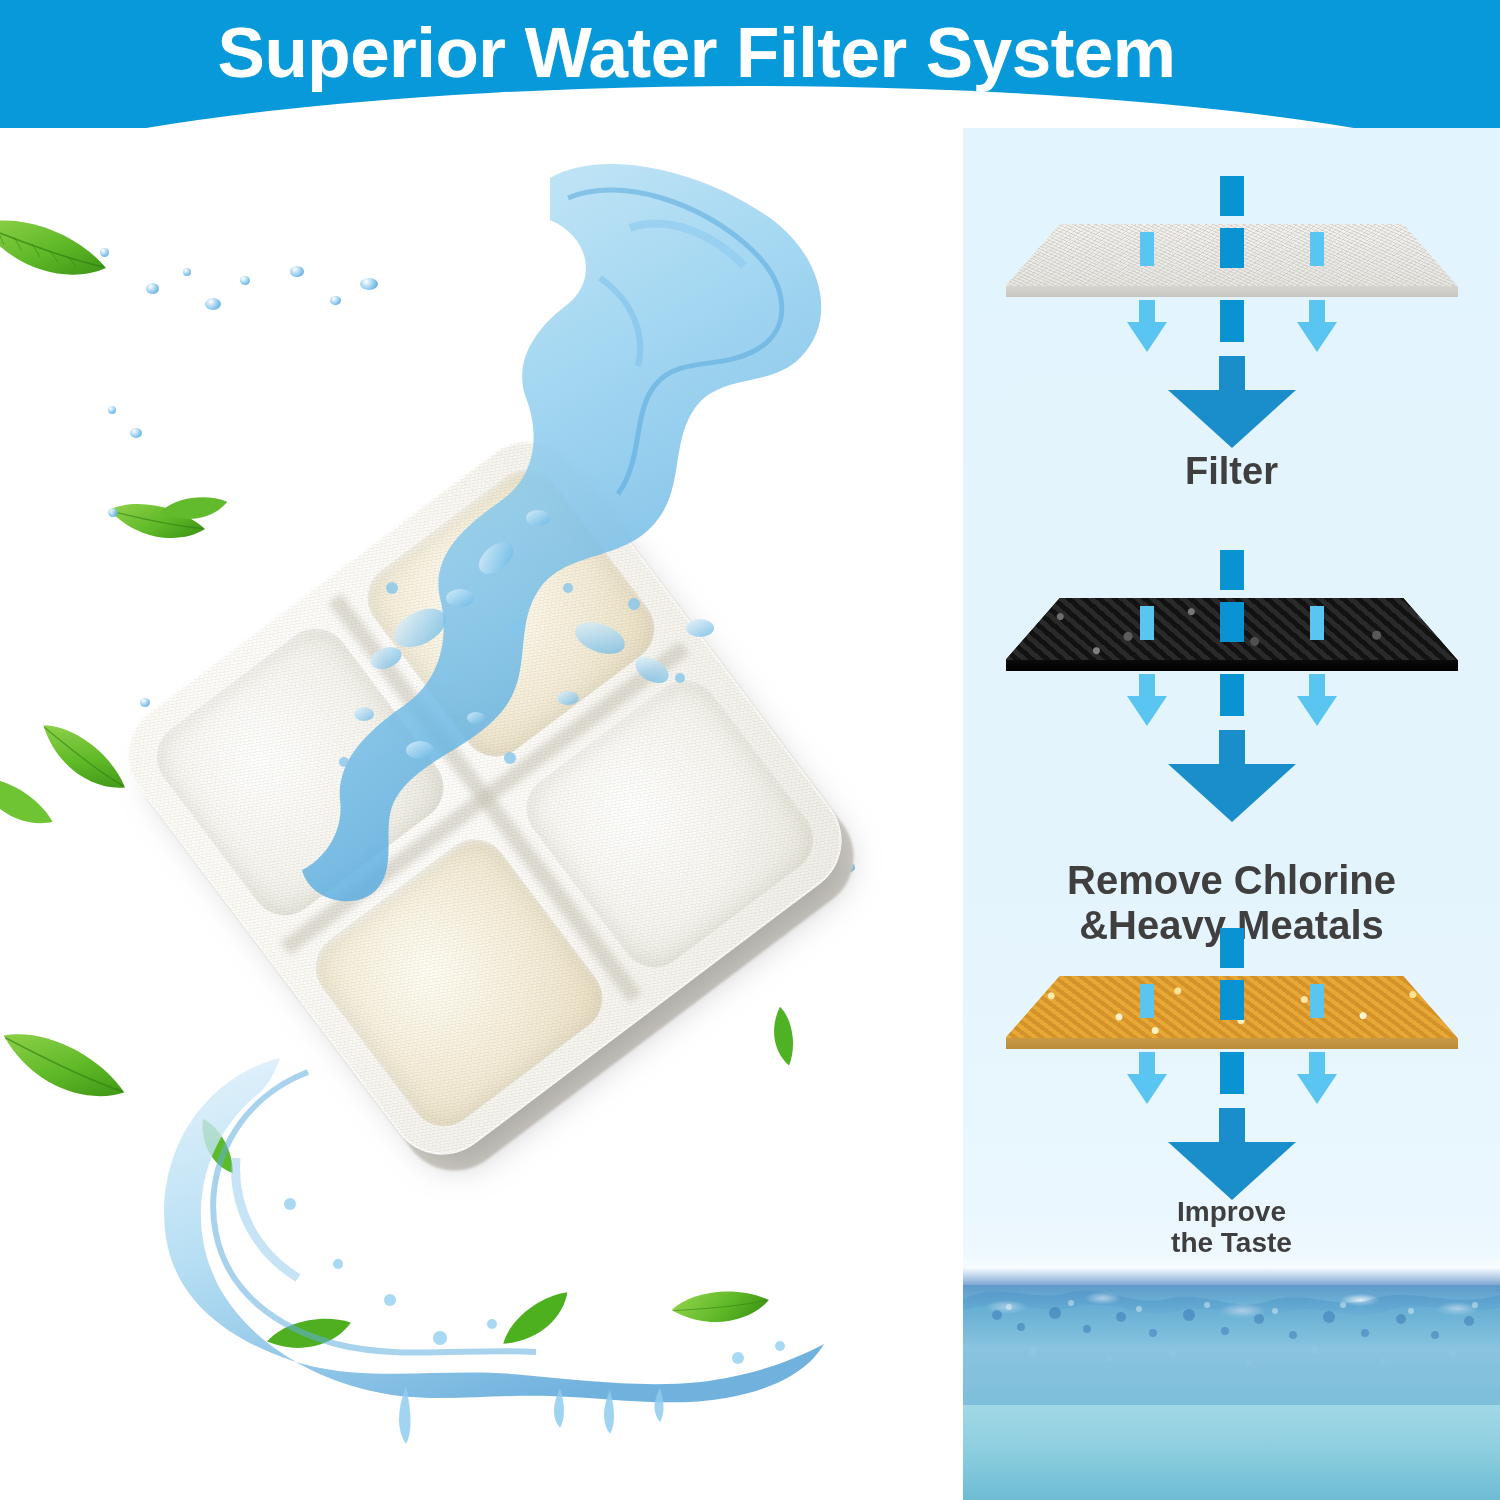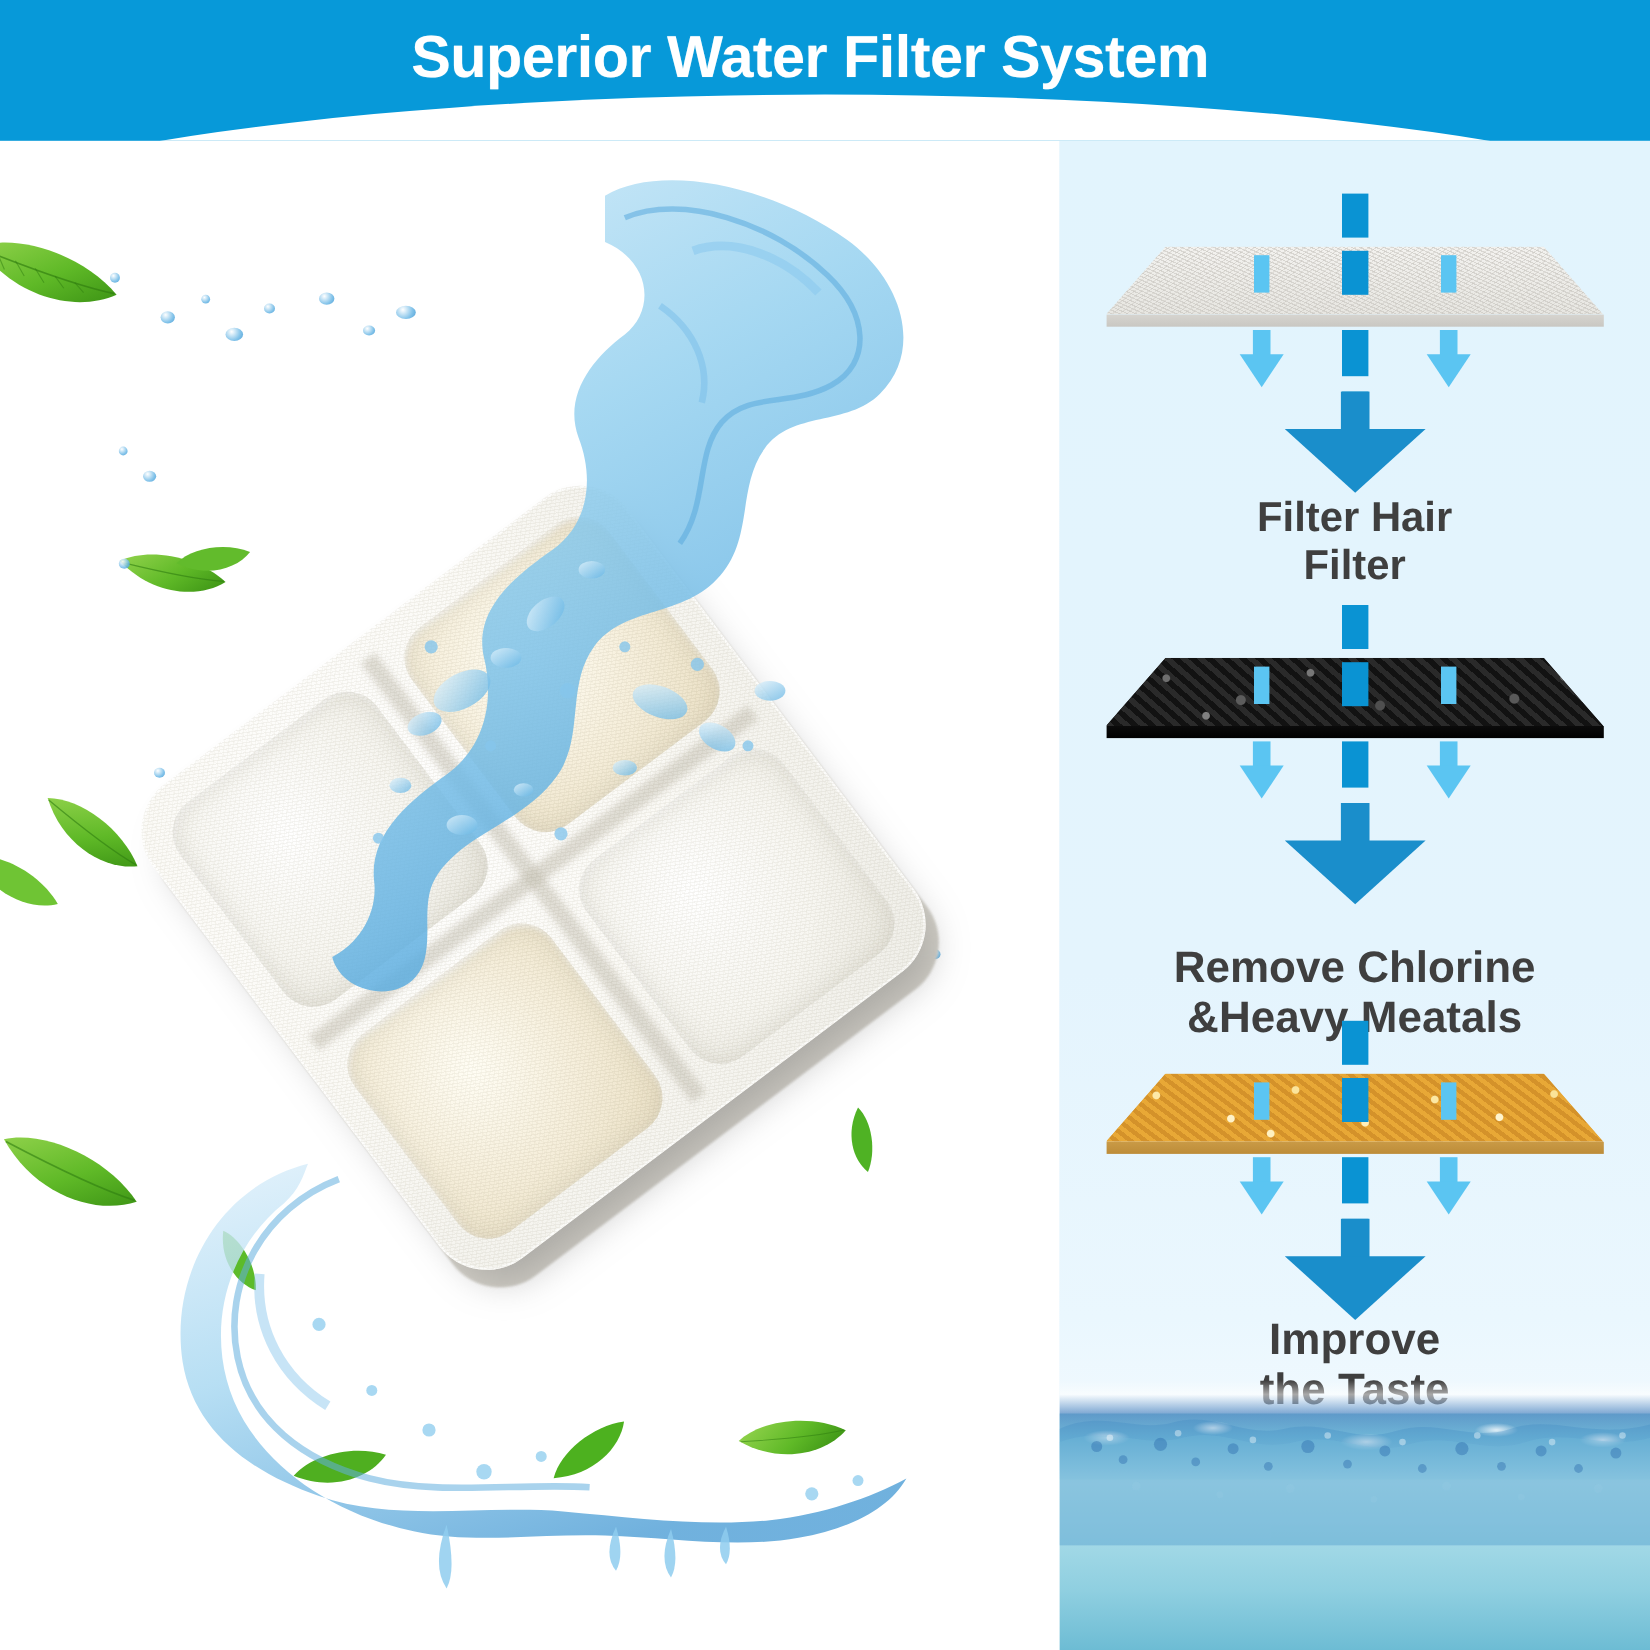--- a/index.html
+++ b/index.html
@@ -19,26 +19,25 @@
     position:absolute;left:-8%;top:86px;width:116%;height:150px;
     background:#ffffff;
     border-radius:50% 50% 0 0 / 100% 100% 0 0;
   }
   .banner-title{
     position:absolute;left:0;top:0;width:1393px;height:104px;
     display:flex;align-items:center;justify-content:center;
     color:#ffffff;
     font-family:"Liberation Sans","DejaVu Sans",sans-serif;
     font-weight:bold;
-    font-size:54px;
+    font-size:71px;
     letter-spacing:-0.5px;
     white-space:nowrap;
     z-index:3;
     text-shadow:0 0 1px rgba(255,255,255,.4);
-    margin-left:40px;
   }
 
   
   .left-panel{position:absolute;left:0;top:128px;width:963px;height:1372px;background:#fff;overflow:hidden;}
 
   
   .splash{position:absolute;pointer-events:none;}
 
   
   .leaf{position:absolute;transform-origin:50% 50%;}
@@ -403,21 +402,20 @@
           <div class="head"></div>
         </div>
 
       <div class="dash" style="top:228px;height:40px;"></div>
       <div class="barrow" style="top:228px;">
         <div class="stem"></div>
         <div class="head"></div>
       </div>
 
       <div class="caption" style="top:322px;font-size:38px;">
-        <span class="l">Filter Hair</span>
         <span class="l">Filter</span>
       </div>
 
       <div class="dash" style="top:422px;"></div>
 
       <div class="slab slab-carbon" style="top:470px;">
         <div class="top"></div>
         <div class="side"></div>
       </div>
       <div class="hole" style="left:50%;margin-left:-92px;top:478px;height:34px;"></div>
@@ -464,21 +462,21 @@
           <div class="stem"></div>
           <div class="head"></div>
         </div>
 
       <div class="dash" style="top:980px;height:40px;"></div>
       <div class="barrow" style="top:980px;">
         <div class="stem"></div>
         <div class="head"></div>
       </div>
 
-      <div class="caption" style="top:1068px;font-size:40px;">
+      <div class="caption" style="top:1068px;font-size:28px;">
         <span class="l">Improve</span>
         <span class="l">the  Taste</span>
       </div>
 
     </div>
 
     <div class="water">
       <div class="water-body"></div>
       <div class="water-surface"></div>
       <svg class="bubbles" viewBox="0 0 537 150" preserveAspectRatio="none">

